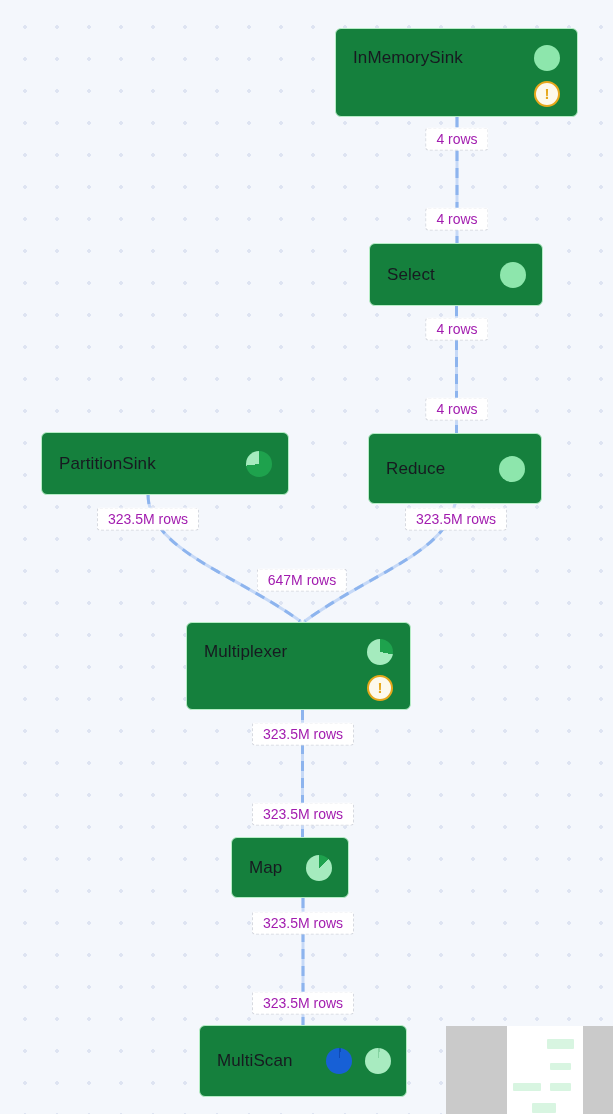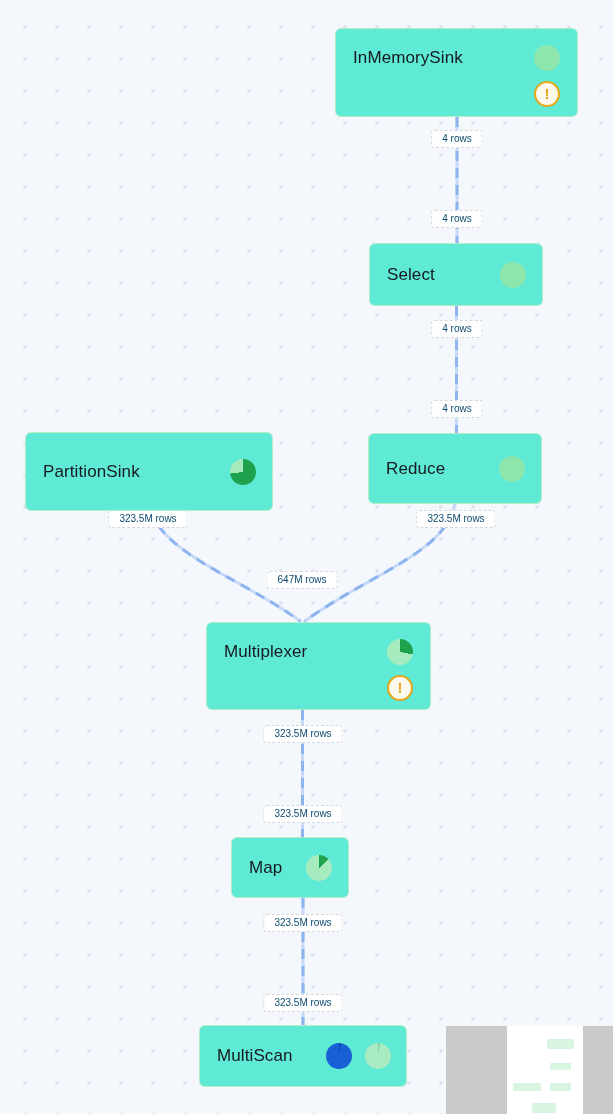--- a/index.html
+++ b/index.html
@@ -12,26 +12,26 @@
     position:absolute;inset:0;
     background-image:radial-gradient(circle,#dee4f2 1.6px,transparent 1.8px);
     background-size:32px 32px;background-position:9px 11px;
   }
   svg.edge-layer{position:absolute;inset:0;width:613px;height:1114px;}
   .edge-base{fill:none;stroke:#c6d9f7;stroke-width:3;stroke-linecap:round;}
   .edge-dash{fill:none;stroke:#8db4ee;stroke-width:3;stroke-dasharray:10 7;}
   .edge-label{
     position:absolute;transform:translate(-50%,-50%);
     background:#ffffff;border:1.5px dashed #d4d7de;border-radius:3px;
-    padding:2px 10px 3px;font-size:10px;color:#0c4a6e;white-space:nowrap;
+    padding:2px 10px 3px;font-size:14px;color:#a21caf;white-space:nowrap;
     z-index:3;
   }
   .node{
     position:absolute;box-sizing:border-box;
-    background:#5eead4;border:1px solid #b6edc6;border-radius:6px;
+    background:#15803d;border:1px solid #b6edc6;border-radius:6px;
     font-size:17px;color:#171a20;z-index:4;
   }
   .node.row{display:flex;align-items:center;justify-content:space-between;padding:0 16px 0 17px;}
   .node-title{font-weight:500;letter-spacing:.1px;}
   .abs-title{position:absolute;left:17px;top:29px;transform:translateY(-50%);}
   .slot-a{position:absolute;right:17px;top:16px;}
   .slot-b{position:absolute;right:17px;top:52px;}
   .icon{width:26px;height:26px;border-radius:50%;flex:0 0 auto;}
   .circle-green{background:#8de6ac;}
   .circle-mint{background:conic-gradient(#85d2a1 0 2.5%,#a8ebc0 2.5% 100%);}
@@ -100,42 +100,42 @@
   <div class="node-title abs-title">InMemorySink</div>
   <div class="icon circle-green slot-a"></div>
   <div class="warning slot-b">!</div>
 </div>
 
 <div class="node row" style="left:369px;top:243px;width:174px;height:63px">
   <div class="node-title">Select</div>
   <div class="icon circle-green"></div>
 </div>
 
-<div class="node row" style="left:25px;top:432px;width:248px;height:79px">
+<div class="node row" style="left:41px;top:432px;width:248px;height:63px">
   <div class="node-title">PartitionSink</div>
   <div class="icon pie-73"></div>
 </div>
 
 <div class="node row" style="left:368px;top:433px;width:174px;height:71px">
   <div class="node-title">Reduce</div>
   <div class="icon circle-green"></div>
 </div>
 
-<div class="node" style="left:206px;top:622px;width:225px;height:88px">
+<div class="node" style="left:186px;top:622px;width:225px;height:88px">
   <div class="node-title abs-title">Multiplexer</div>
   <div class="icon pie-28 slot-a"></div>
   <div class="warning slot-b">!</div>
 </div>
 
 <div class="node row" style="left:231px;top:837px;width:118px;height:61px">
   <div class="node-title">Map</div>
   <div class="icon pie-13"></div>
 </div>
 
-<div class="node row" style="left:199px;top:1025px;width:208px;height:62px;padding-right:15px">
+<div class="node row" style="left:199px;top:1025px;width:208px;height:72px;padding-right:15px">
   <div class="node-title">MultiScan</div>
   <div class="icon-group">
     <div class="icon pie-blue"></div>
     <div class="icon circle-mint"></div>
   </div>
 </div>
 
 <div class="minimap">
   <div class="minimap-viewport"></div>
   <div class="minimap-node" style="left:101px;top:13px;width:27px;height:10px"></div>

